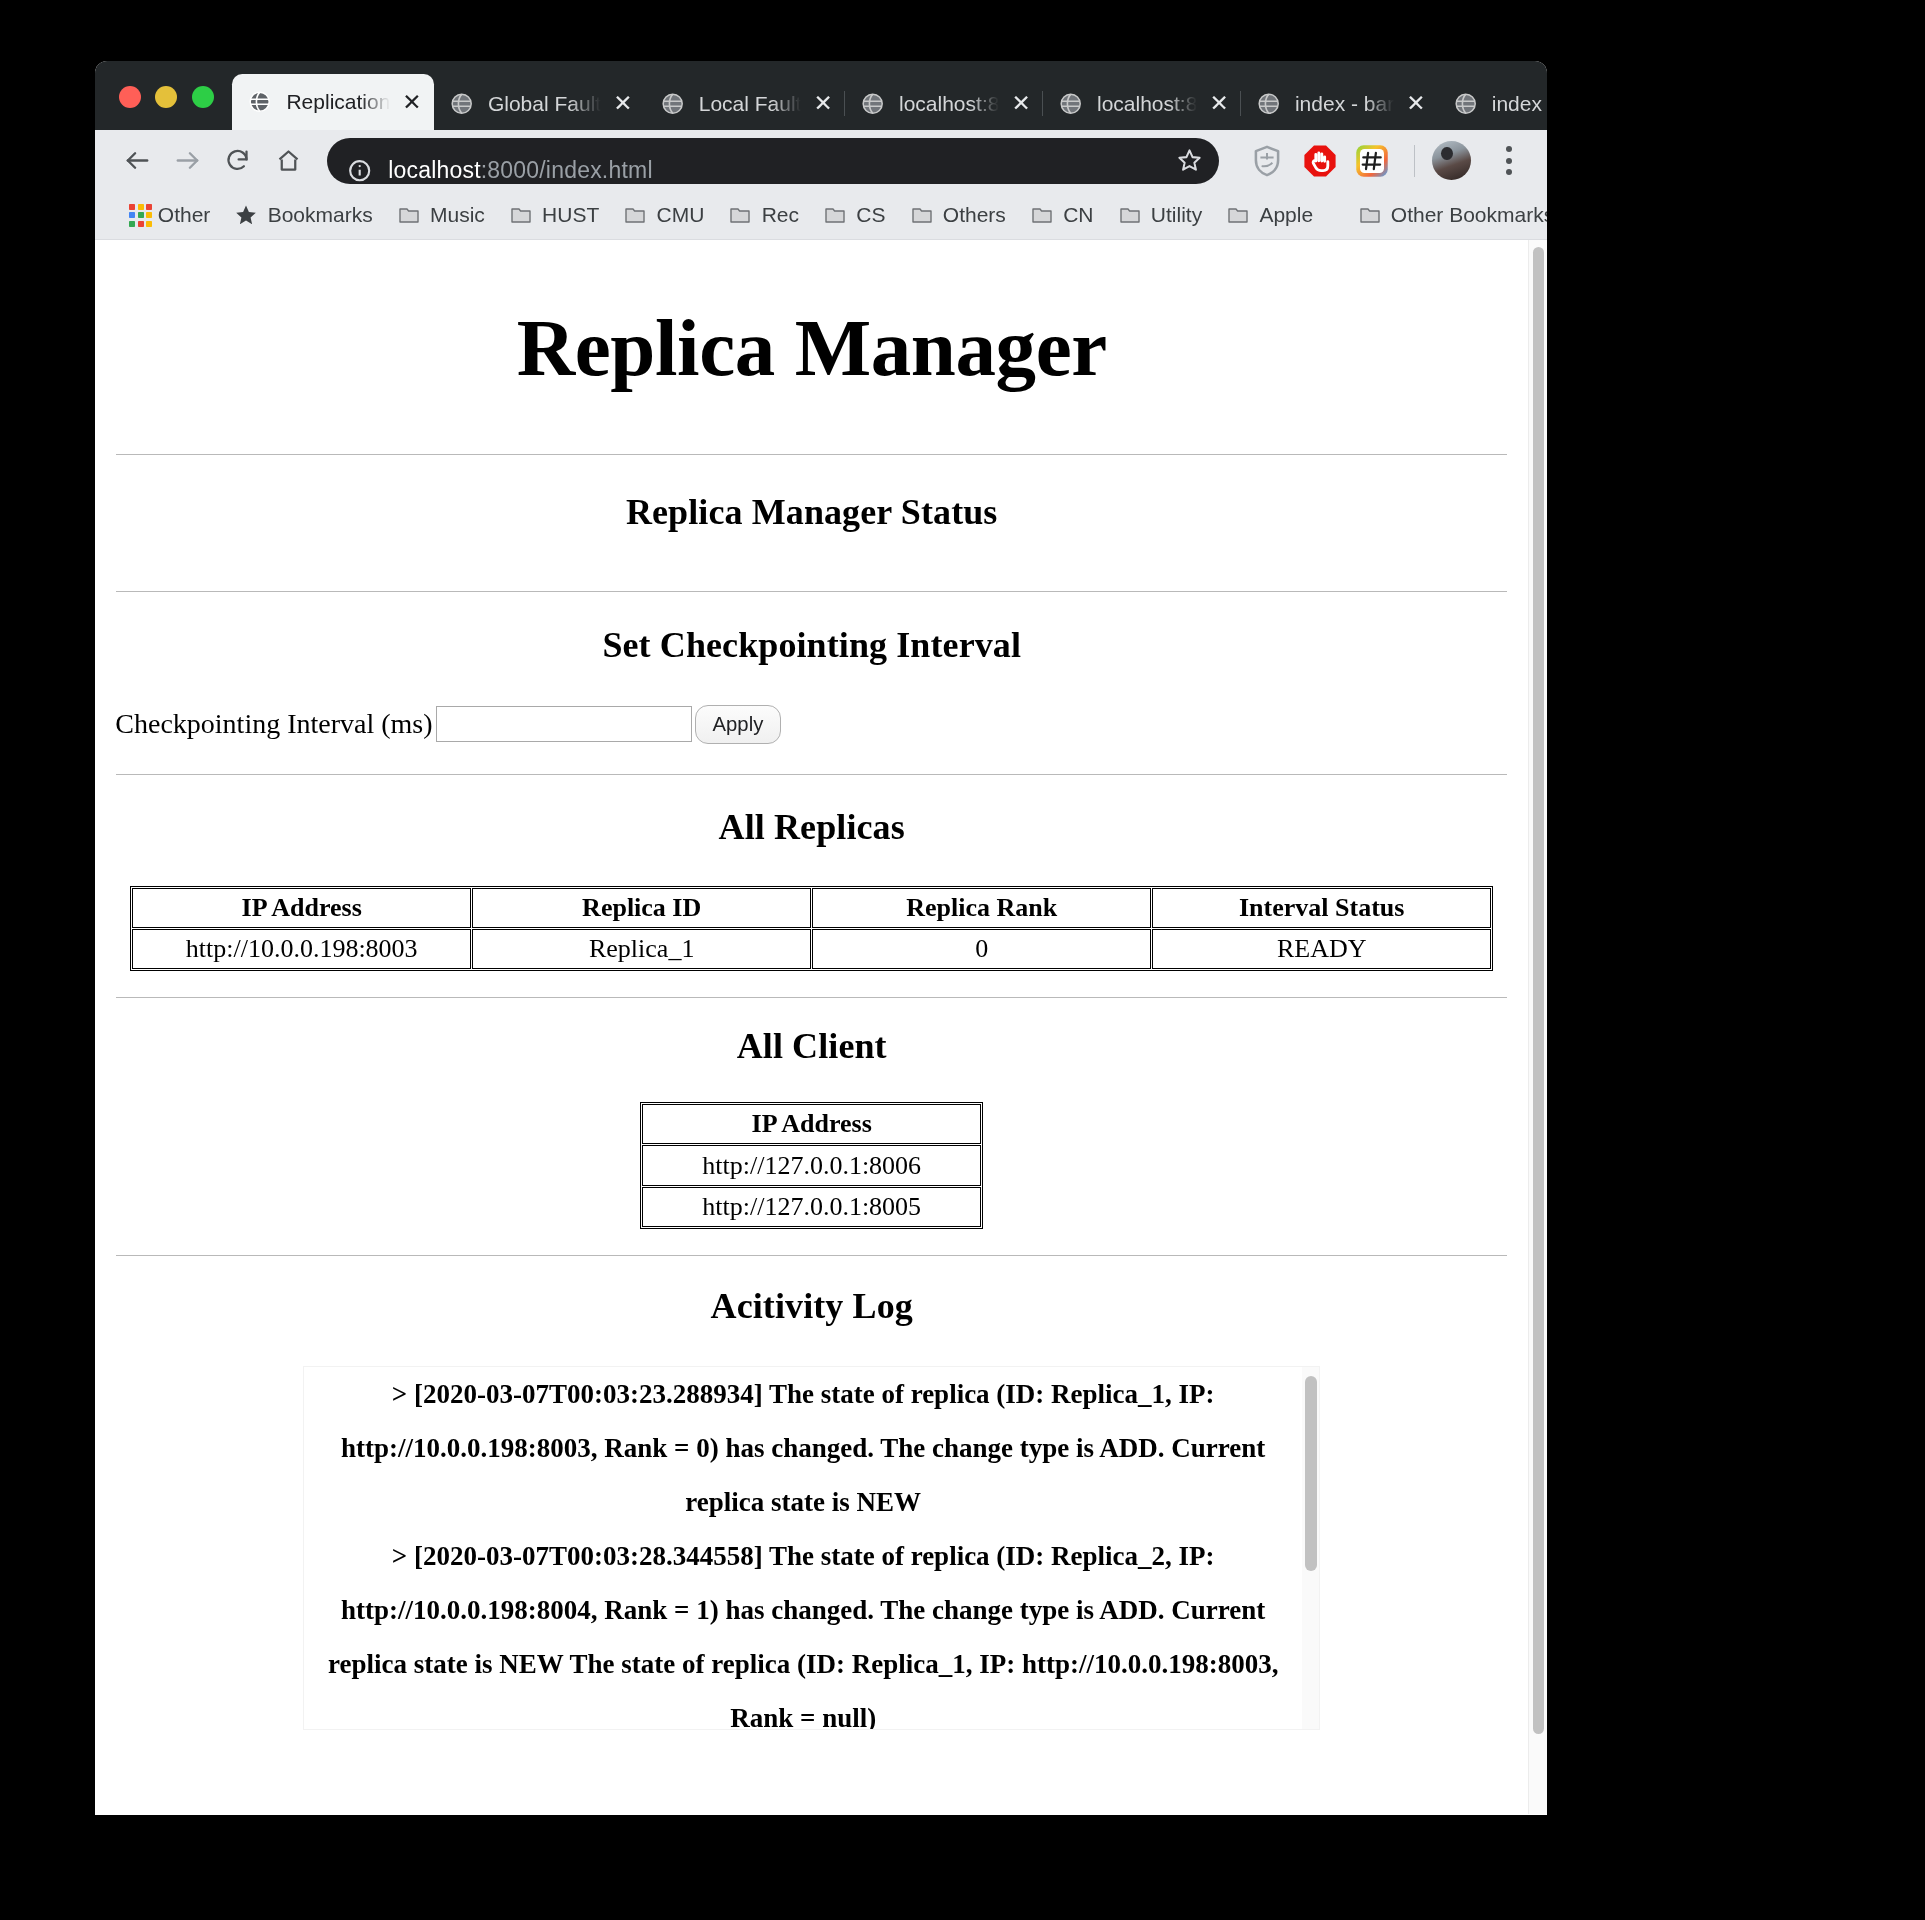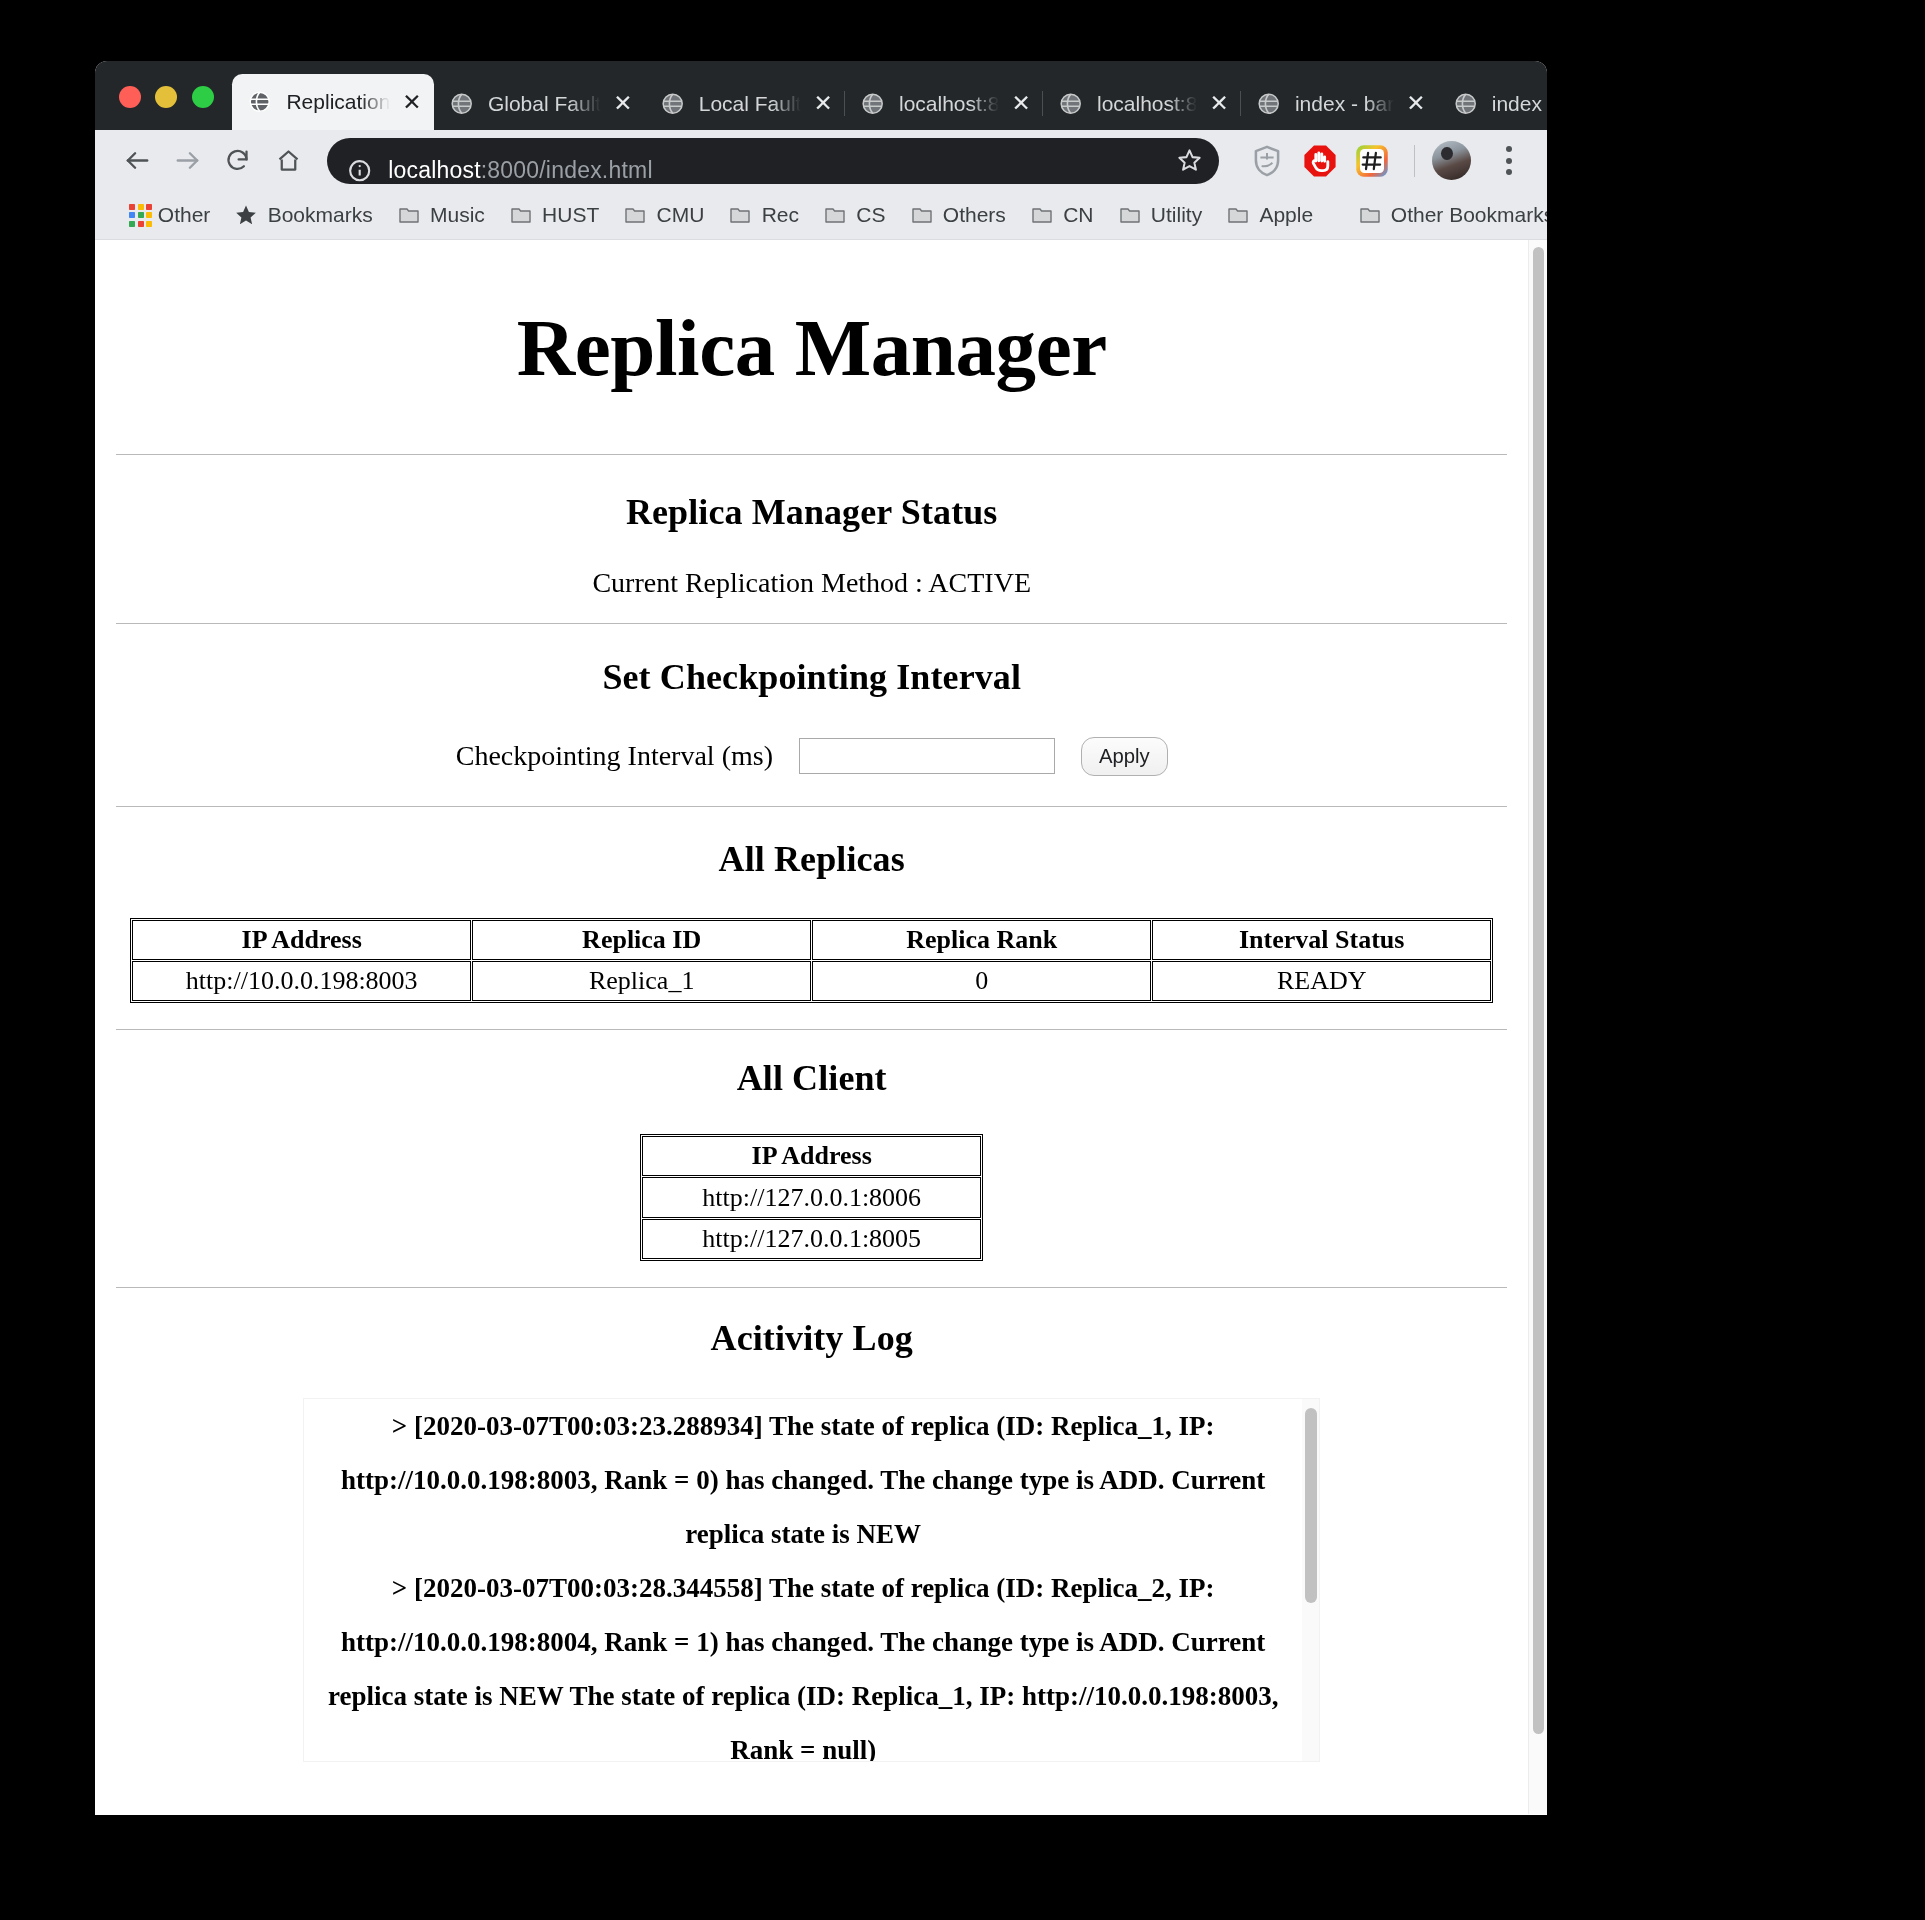--- a/index.html
+++ b/index.html
@@ -193,22 +193,22 @@
     letter-spacing: 0.1px;
   }
   p.sect-sub {
     font-family: "Liberation Serif", serif;
     font-size: 28px;
     margin: 0;
   }
 
   
   #ckpt-row {
-    display: flex; align-items: center; justify-content: center;
-    gap: 26px;
+    display: flex; align-items: center; justify-content: flex-start;
+    gap: 3px;
   }
   #ckpt-label { font-size: 28px; font-family:"Liberation Serif", serif; }
   #ckpt-input {
     width: 256px; height: 36px;
     border: 0.8px solid #a9a9a9; background: #fff;
     font-size: 18.6px; padding: 0 5.1px;
     font-family: "Liberation Sans", sans-serif;
   }
   #apply-btn {
     font-family: "Liberation Sans", sans-serif;
@@ -534,21 +534,20 @@
 
       <h1 id="maintitle">Replica Manager</h1>
 
       <div style="height:61px"></div>
       <hr class="sect">
 
       <div class="section">
         <div style="height:36px"></div>
         <h2 class="sect-title">Replica Manager Status</h2>
         <div style="height:34px"></div>
-        <p class="sect-sub">Current Replication Method : ACTIVE</p>
         <div style="height:24px"></div>
       </div>
       <hr class="sect">
 
       <div class="section">
         <div style="height:32px"></div>
         <h2 class="sect-title">Set Checkpointing Interval</h2>
         <div style="height:39px"></div>
         <div id="ckpt-row">
           <span id="ckpt-label">Checkpointing Interval (ms)</span>

